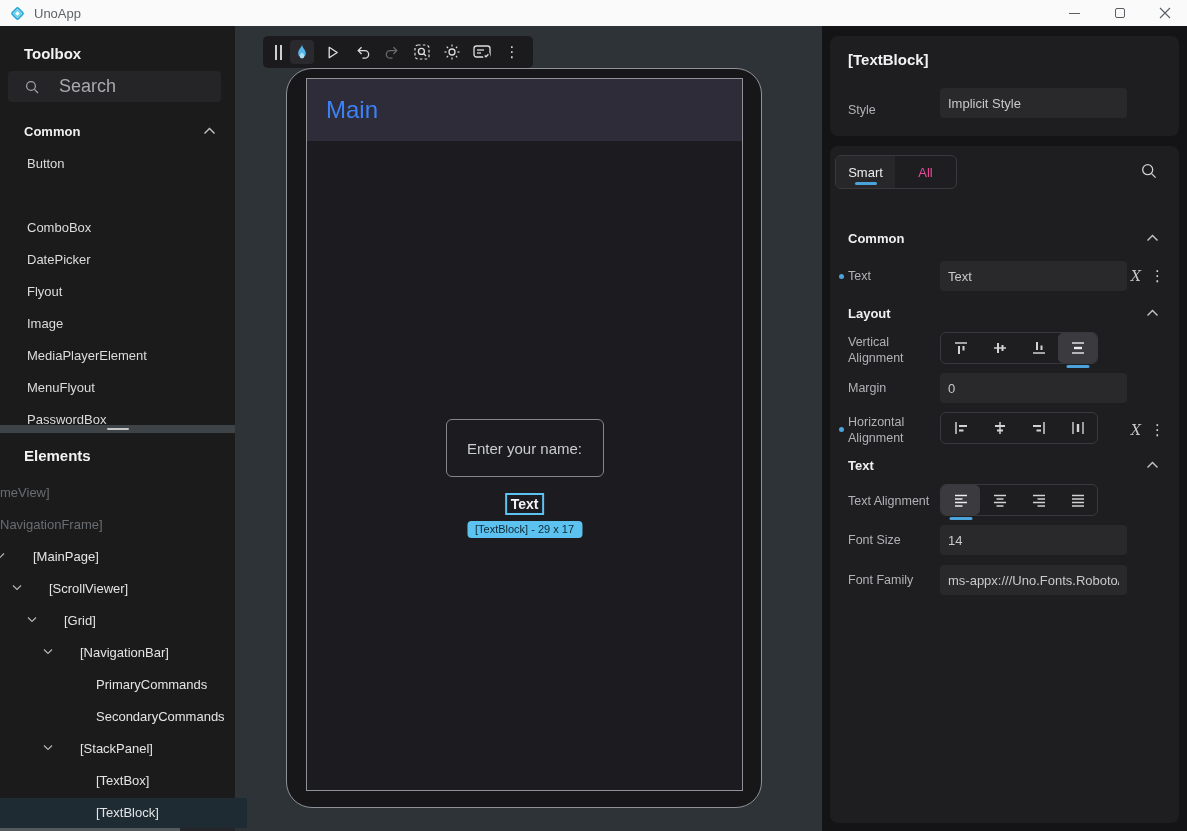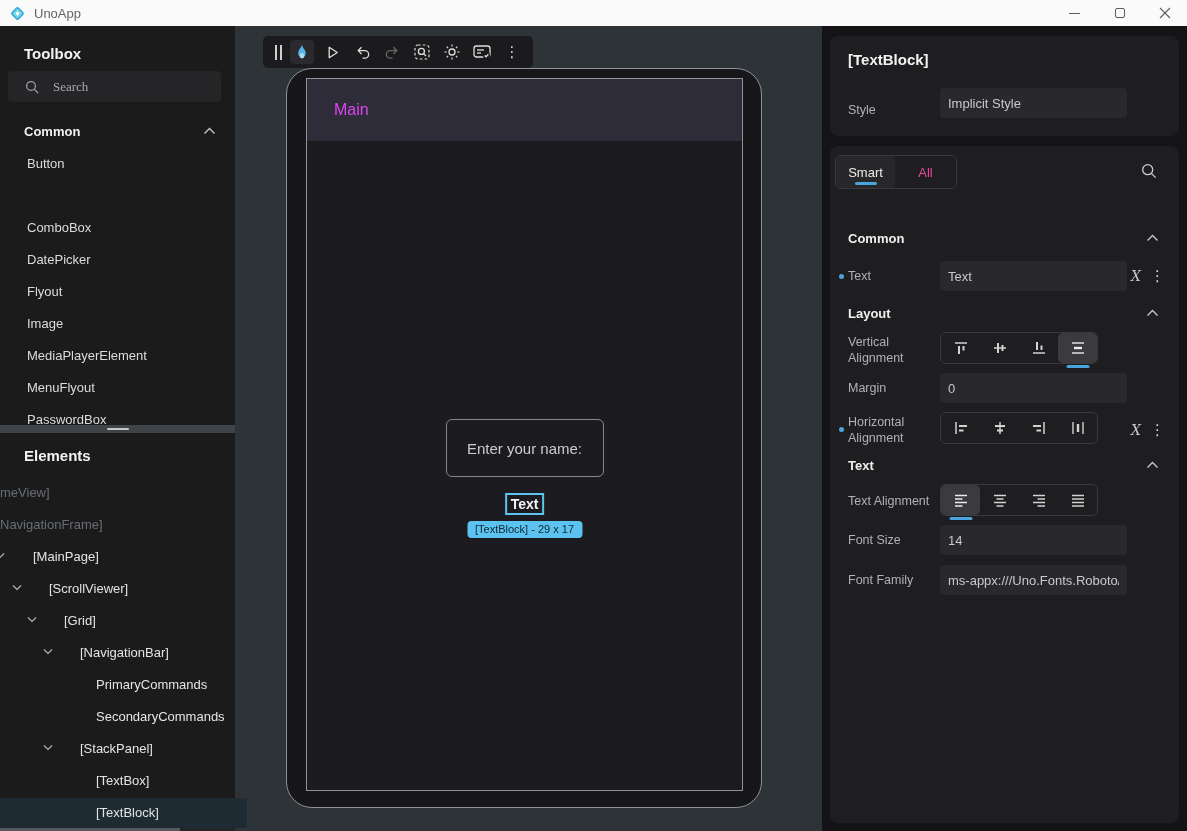--- a/index.html
+++ b/index.html
@@ -30,22 +30,22 @@
   }
   .panel-title { font-size:15px; font-weight:bold; color:#f2f2f2;text-align:right; }
   .toolbox-title { position:absolute; left:24px; top:19px; }
   .searchbox {
     position:absolute; left:8px; top:45px; width:213px; height:31px;
     background:#252528; border-radius:4px; display:flex; align-items:center;
   }
   .searchbox svg { margin-left:17px; }
   .searchbox input {
     background:transparent; border:none; outline:none; color:#b9b9b9;
-    font-size:13px; margin-left:14px; width:150px;
-    font-family:Liberation Serif, serif;
+    font-size:18px; margin-left:20px; width:150px;
+    font-family:Liberation Sans, sans-serif;
   }
   .searchbox input::placeholder { color:#a9a9ad; }
   .section-hdr {
     position:absolute; left:0; width:235px; height:26px; display:flex;
     align-items:center; cursor:pointer;
   }
   .section-hdr .lbl { margin-left:24px; font-size:13px; font-weight:bold; color:#f0f0f0; }
   .section-hdr .chev { position:absolute; right:19px; }
   .toolbox-common { top:92px; }
   .tb-item {
@@ -89,21 +89,21 @@
 
   .phone {
     position:absolute; left:51px; top:42px; width:476px; height:740px;
     background:#17171a; border:1px solid #8f9296; border-radius:26px;
   }
   .screen {
     position:absolute; left:19px; top:9px; width:437px; height:713px;
     background:#1c1b20; border:1px solid #8f9296; overflow:hidden;
   }
   .navbar { position:absolute; left:0; top:0; width:100%; height:62px; background:#2e2c38; display:flex; align-items:center; }
-  .navbar .pg-title { margin-left:27px; font-size:16px; color:#d946ef; }
+  .navbar .pg-title { margin-left:19px; font-size:24px; color:#3b82f6; }
   .scontent { position:absolute; left:0; top:62px; width:100%; height:651px; }
   .d-textbox {
     position:absolute; left:50%; transform:translateX(-50%); top:278px;
     width:158px; height:58px; border:1px solid #84878c; border-radius:6px;
     display:flex; align-items:center; justify-content:center;
     color:#c9ccd1; font-size:15px; cursor:pointer;
   }
   .d-textblock {
     position:absolute; left:50%; transform:translateX(-50%); top:352px;
     border:2px solid #5cc2f0; padding:1px 4px; color:#f4f4f4; font-size:14px;

